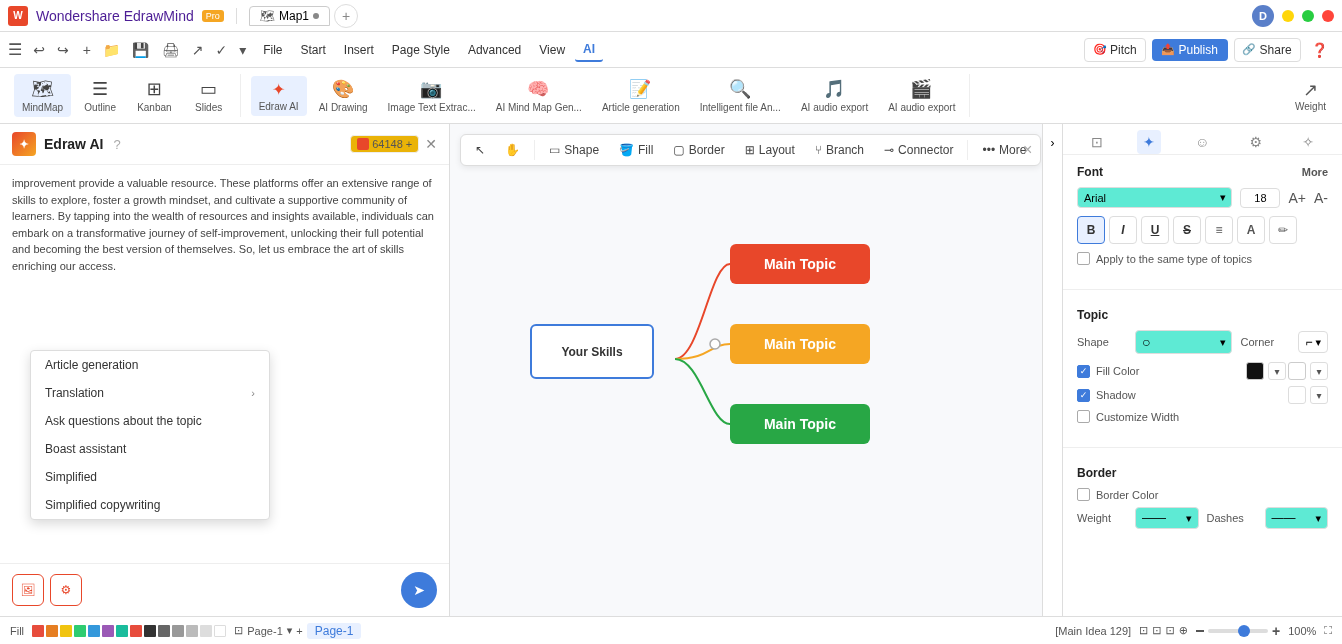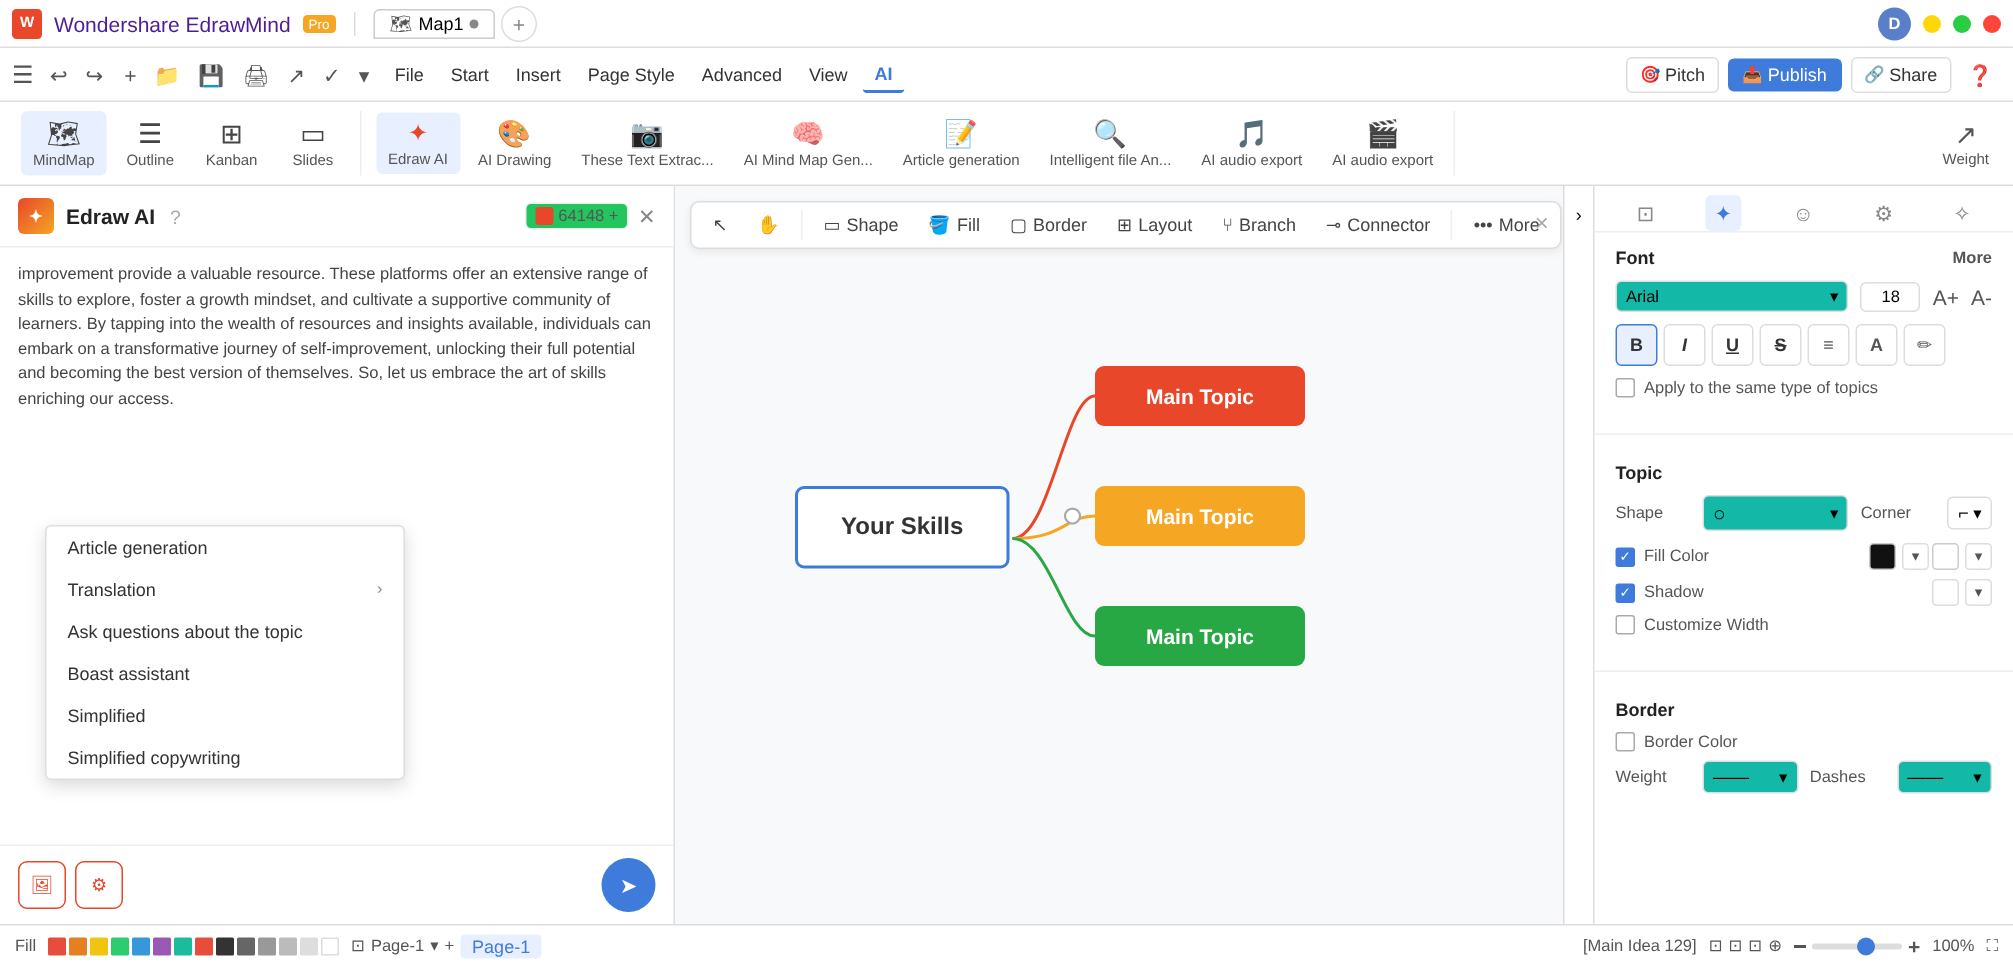--- a/index.html
+++ b/index.html
@@ -64,21 +64,21 @@
       display: flex; flex-direction: column; position: relative;
     }
     .ai-panel-header {
       display: flex; align-items: center; gap: 8px; padding: 8px 12px;
       border-bottom: 1px solid #eee; background: white;
     }
     .ai-logo { width: 24px; height: 24px; background: linear-gradient(135deg, #e8472a, #f5a623); border-radius: 4px; display: flex; align-items: center; justify-content: center; color: white; font-size: 11px; font-weight: bold; }
     .ai-title { font-size: 14px; font-weight: 600; color: #222; }
     .help-icon { color: #aaa; cursor: pointer; margin-left: 2px; font-size: 13px; }
     .ai-header-right { margin-left: auto; display: flex; align-items: center; gap: 6px; }
-    .credit-badge { display: flex; align-items: center; gap: 3px; background: #22c55e; border: 1px solid #eee; border-radius: 4px; padding: 2px 6px; font-size: 11px; color: #555; }
+    .credit-badge { display: flex; align-items: center; gap: 3px; background: #eab308; border: 1px solid #eee; border-radius: 4px; padding: 2px 6px; font-size: 11px; color: #555; }
     .credit-icon { width: 12px; height: 12px; background: #e8472a; border-radius: 2px; }
     .close-panel { font-size: 14px; color: #888; cursor: pointer; }
 
     
     .ai-content { flex: 1; overflow: hidden; position: relative; padding: 10px 12px; }
     .ai-text { font-size: 11px; color: #444; line-height: 1.5; }
 
     .dropdown-menu {
       position: absolute; top: 185px; left: 30px; z-index: 100;
       background: white; border: 1px solid #ddd; border-radius: 4px;
@@ -104,23 +104,23 @@
       background: white; border: 1px solid #ddd; border-radius: 6px; padding: 4px 8px; gap: 8px;
       box-shadow: 0 2px 6px rgba(0,0,0,0.08);
     }
     .canvas-tool { display: flex; align-items: center; gap: 4px; padding: 4px 6px; cursor: pointer; border-radius: 4px; font-size: 12px; color: #444; }
     .canvas-divider { width: 1px; height: 20px; background: #eee; }
 
     
     .mind-map { position: absolute; top: 80px; left: 50px; width: 100%; height: calc(100% - 80px); }
     .node-center {
       position: absolute; top: 120px; left: 30px;
-      width: 143px; height: 55px; border: 2px solid #3e7bdb; border-radius: 6px;
+      width: 124px; height: 55px; border: 2px solid #3e7bdb; border-radius: 6px;
       background: white; display: flex; align-items: center; justify-content: center;
-      font-size: 16px; font-weight: 600; color: #333; cursor: pointer;
+      font-size: 12px; font-weight: 600; color: #333; cursor: pointer;
     }
     .node-topic1 {
       position: absolute; top: 40px; left: 230px;
       width: 140px; height: 40px; background: #e8472a; border-radius: 6px;
       display: flex; align-items: center; justify-content: center;
       font-size: 14px; font-weight: 600; color: white; cursor: pointer;
     }
     .node-topic2 {
       position: absolute; top: 120px; left: 230px;
       width: 140px; height: 40px; background: #f5a623; border-radius: 6px;
@@ -150,21 +150,21 @@
       display: flex; border-bottom: 1px solid #eee; padding: 6px 8px 0;
       justify-content: space-around;
     }
     .rp-tab { padding: 4px 6px; cursor: pointer; border-radius: 4px; color: #888; font-size: 14px; }
     .rp-tab.active { color: #3e7bdb; background: #e8f0ff; }
 
     .right-panel-section { padding: 10px 14px; }
     .rp-section-title { font-size: 12px; font-weight: 600; color: #222; margin-bottom: 8px; display: flex; align-items: center; justify-content: space-between; }
     .rp-row { display: flex; align-items: center; gap: 8px; margin-bottom: 8px; }
     .rp-label { font-size: 11px; color: #555; flex: 0 0 50px; }
-    .rp-select { flex: 1; border: 1px solid #ddd; border-radius: 4px; padding: 3px 6px; font-size: 11px; background: #14b8a6; display: flex; align-items: center; justify-content: space-between; cursor: pointer; }
+    .rp-select { flex: 1; border: 1px solid #ddd; border-radius: 4px; padding: 3px 6px; font-size: 11px; background: #5eead4; display: flex; align-items: center; justify-content: space-between; cursor: pointer; }
     .rp-number { width: 40px; border: 1px solid #ddd; border-radius: 4px; padding: 3px 4px; font-size: 11px; text-align: center; }
     .font-grow { font-size: 14px; color: #555; cursor: pointer; }
 
     .format-btns { display: flex; gap: 4px; margin-bottom: 8px; }
     .fmt-btn { width: 28px; height: 28px; border: 1px solid #ddd; border-radius: 4px; display: flex; align-items: center; justify-content: center; cursor: pointer; font-size: 12px; font-weight: bold; color: #333; }
     .fmt-btn.active { background: #e8f0ff; border-color: #3e7bdb; }
     .align-btn { width: 28px; height: 28px; border: 1px solid #ddd; border-radius: 4px; display: flex; align-items: center; justify-content: center; cursor: pointer; font-size: 12px; color: #555; }
 
     .checkbox-row { display: flex; align-items: center; gap: 6px; margin-bottom: 6px; }
     .checkbox { width: 13px; height: 13px; border: 1px solid #aaa; border-radius: 2px; display: flex; align-items: center; justify-content: center; cursor: pointer; }
@@ -272,21 +272,21 @@
     <div class="tool-item active">
       <span class="tool-icon" style="font-size:16px;color:#e8472a;">✦</span>
       <span class="tool-label">Edraw AI</span>
     </div>
     <div class="tool-item">
       <span class="tool-icon">🎨</span>
       <span class="tool-label">AI Drawing</span>
     </div>
     <div class="tool-item">
       <span class="tool-icon">📷</span>
-      <span class="tool-label">These Text Extrac...</span>
+      <span class="tool-label">Image Text Extrac...</span>
     </div>
     <div class="tool-item">
       <span class="tool-icon">🧠</span>
       <span class="tool-label">AI Mind Map Gen...</span>
     </div>
     <div class="tool-item">
       <span class="tool-icon">📝</span>
       <span class="tool-label">Article generation</span>
     </div>
     <div class="tool-item">

